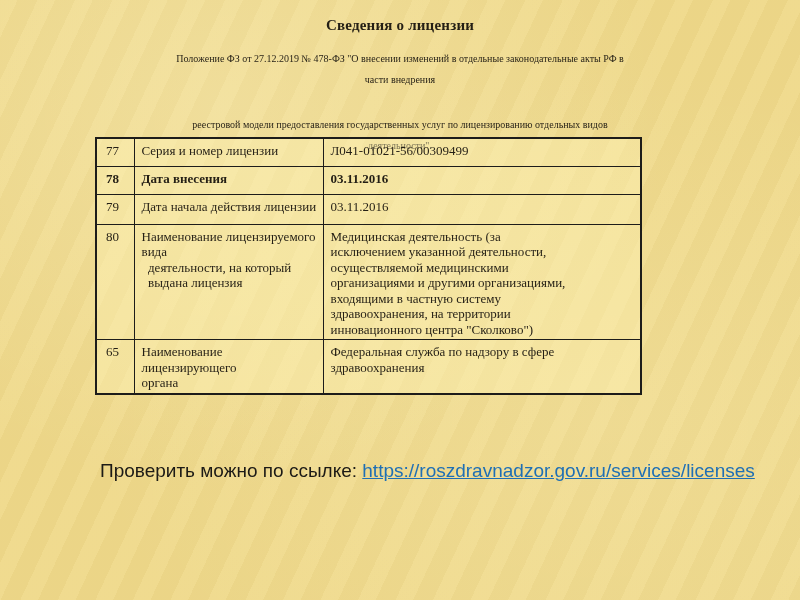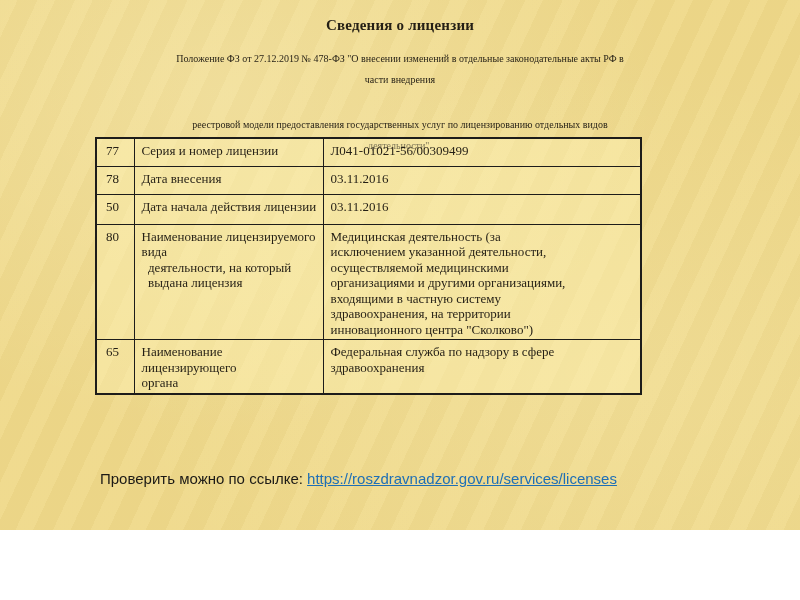--- a/index.html
+++ b/index.html
@@ -1,18 +1,18 @@
 <!DOCTYPE html>
 <html><head>
 <meta charset="utf-8">
 <style>
   html,body{margin:0;padding:0;}
   .page{
     position:relative;
-    width:800px;height:530px;
+    width:800px;height:600px;
     overflow:hidden;
     background-color:#efd98b;
     background-image:
       radial-gradient(ellipse at 28% 18%, rgba(255,252,225,0.22), rgba(255,252,225,0) 55%),
       radial-gradient(ellipse at 75% 70%, rgba(255,250,215,0.14), rgba(255,250,215,0) 60%),
       repeating-linear-gradient(115deg, rgba(255,248,210,0.06) 0 16px, rgba(170,140,60,0.05) 16px 34px);
     font-family:"Liberation Serif","DejaVu Serif",serif;
     color:#241f15;
   }
   .header{position:absolute;top:0;left:0;width:800px;text-align:center;}
@@ -43,29 +43,29 @@
     vertical-align:top;
     padding:4px 5px 2px 7px;
     white-space:pre-wrap;
     overflow:hidden;
   }
   .license-table td.num{padding-left:9px;}
   .col-num{width:38px;}
   .col-label{width:189px;}
   .col-value{width:318px;}
   tr.r77{height:28px;}
-  tr.r78{height:28px;}
+  tr.r78{height:28px;font-weight:bold;}
   tr.r79{height:30px;}
   tr.r80{height:109px;border-radius:9px;}
   tr.r81{height:40px;}
   tr.r82{height:73px;}
   .footer{
-    position:absolute;left:100px;top:470px;
+    position:absolute;left:100px;top:460px;
     font-family:"Liberation Sans","DejaVu Sans",sans-serif;
-    font-size:15px;
+    font-size:19px;
     color:#1c1a16;
     white-space:nowrap;
   }
   .footer a{
     color:#1e6fb5;
     text-decoration:underline;
     cursor:pointer;
   }
 </style>
 </head>
@@ -92,21 +92,21 @@
         <td class="num">77</td>
         <td class="lbl">Серия и номер лицензии</td>
         <td class="val">Л041-01021-56/00309499</td>
       </tr>
       <tr class="r78">
         <td class="num">78</td>
         <td class="lbl">Дата внесения</td>
         <td class="val">03.11.2016</td>
       </tr>
       <tr class="r79">
-        <td class="num">50</td>
+        <td class="num">79</td>
         <td class="lbl">Дата начала действия лицензии</td>
         <td class="val">03.11.2016</td>
       </tr>
       <tr class="r80">
         <td class="num">80</td>
         <td class="lbl">Наименование лицензируемого
 вида
   деятельности, на который
   выдана лицензия</td>
         <td class="val">Медицинская деятельность (за

